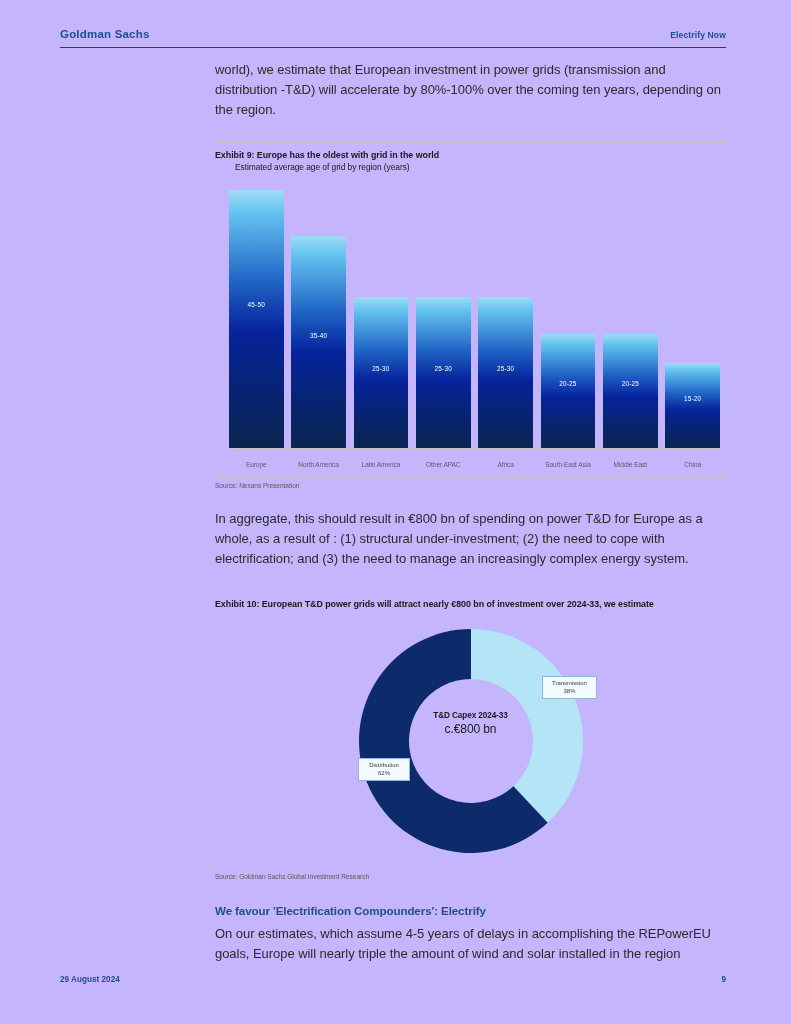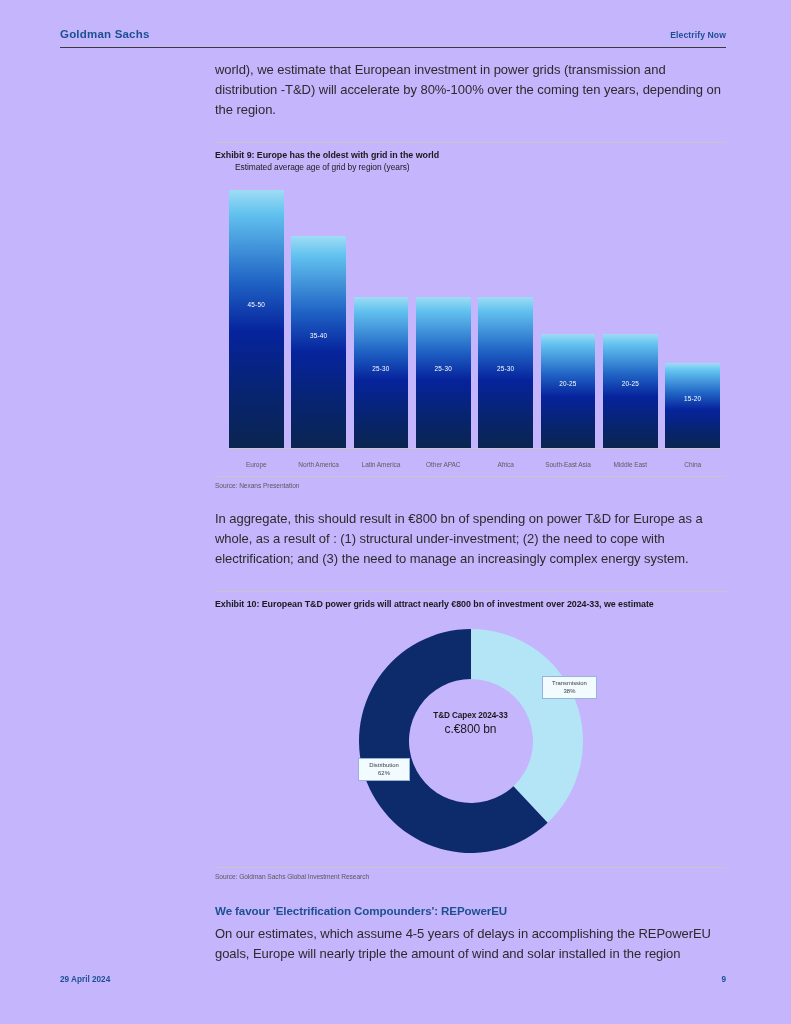--- a/index.html
+++ b/index.html
@@ -213,21 +213,21 @@
         <div class="callout callout-distribution">
           <div>Distribution</div>
           <div>62%</div>
         </div>
       </div>
 
       <div class="exhibit-source-rule"></div>
       <div class="exhibit-source">Source: Goldman Sachs Global Investment Research</div>
     </div>
 
-    <div class="section-head">We favour 'Electrification Compounders': REPowerEU</div>
+    <div class="section-head">We favour 'Electrification Compounders': Electrify</div>
     <p class="body">On our estimates, which assume 4-5 years of delays in accomplishing the REPowerEU goals, Europe will nearly triple the amount of wind and solar installed in the region</p>
   </div>
 
   <div class="footer">
-    <span>29 April 2024</span>
+    <span>29 August 2024</span>
     <span>9</span>
   </div>
 </div>
 
 </body></html>

